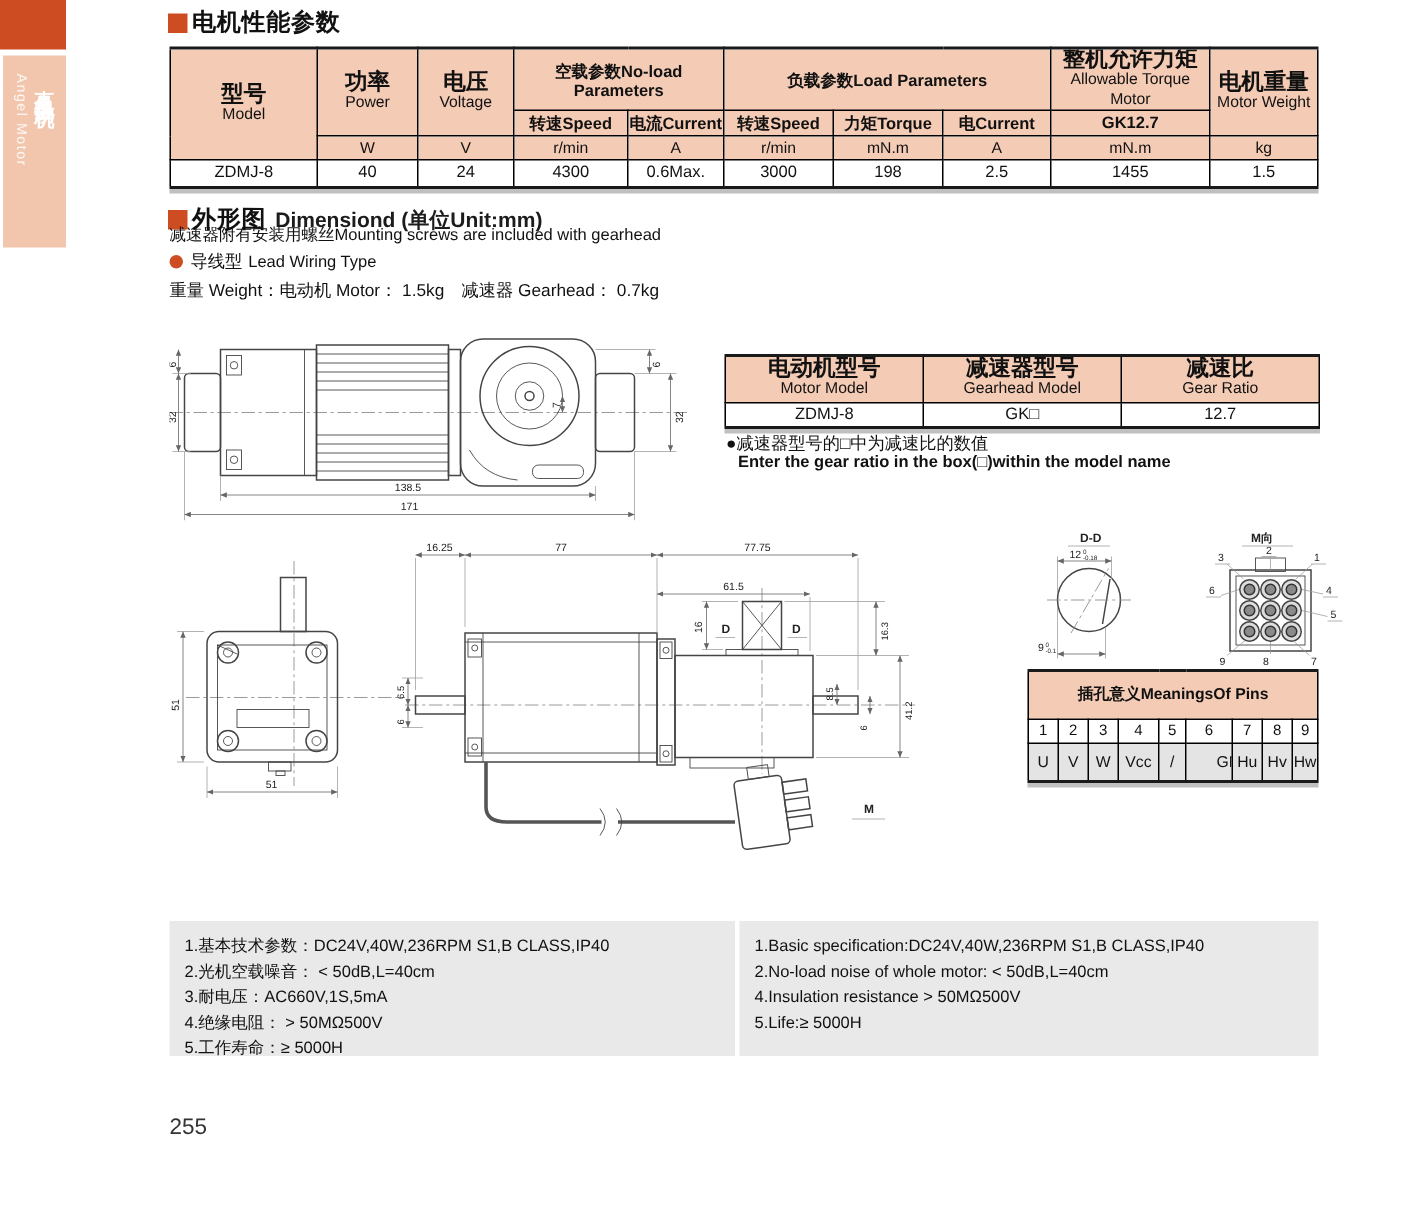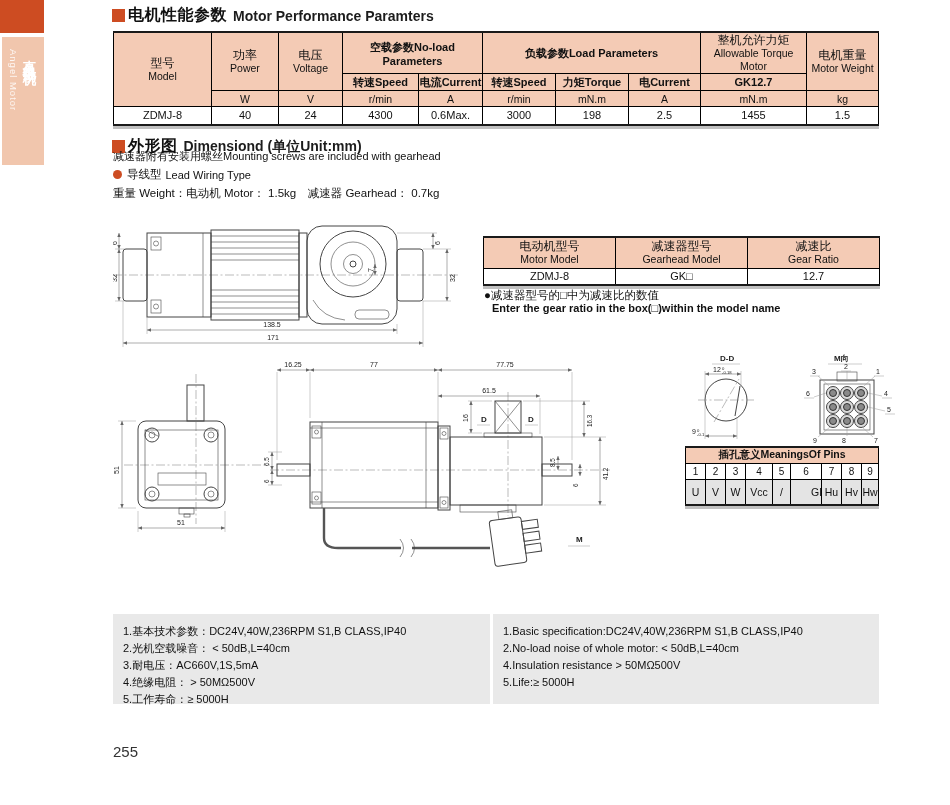--- a/index.html
+++ b/index.html
@@ -19,21 +19,21 @@
   .vtxt{writing-mode:vertical-rl;}
   .side-en{font-size:9.5px;color:rgba(255,255,255,.85);letter-spacing:1px;margin-right:1px;}
   .side-cn{font-size:13.5px;color:#fff;font-weight:700;letter-spacing:3px;}
   
   table.dtab{border-collapse:collapse;table-layout:fixed;background:#fff;
              border-top:2px solid #1a1a1a;border-bottom:2px solid #1a1a1a;
              box-shadow:0 3px 0 rgba(140,140,140,.55);}
   table.dtab td{border:1px solid #000;text-align:center;vertical-align:middle;padding:0;overflow:hidden;}
   .pk{background:#f4cbb5;}
   .gy{background:#e4e4e4;}
-  .cn1{font-size:12px;font-weight:400;line-height:14px;}
+  .cn1{font-size:15px;font-weight:700;line-height:14px;}
   .en1{font-size:10.5px;font-weight:400;line-height:13px;}
   .sub{font-size:11px;font-weight:700;}
   .unit{font-size:10.5px;font-weight:400;}
   .val{font-size:11px;font-weight:400;}
   
   .t11{font-size:11px;}
   .t115{font-size:11.5px;}
   .lead-dot{width:9px;height:9px;border-radius:50%;background:#cd4c22;display:inline-block;margin-right:5px;}
   .bold{font-weight:400;text-align:center;}
   
@@ -57,21 +57,20 @@
 
   <div id="logo-block" class="abs"></div>
   <div id="side-tab" class="abs">
     <span class="vtxt side-en">Angel Motor</span>
     <span class="vtxt side-cn">直角电动机</span>
   </div>
 
   <div class="abs h-sec" style="left:112px;top:5px;">
     <span class="sq"></span>
     <span class="h-cn">电机性能参数</span>
-    <span class="h-en">Motor Performance Paramters</span>
   </div>
 
   <table class="dtab abs" style="left:113px;top:31px;width:765px;">
     <colgroup>
       <col style="width:98px">
         <col style="width:67px">
         <col style="width:64px">
       <col style="width:76px">
         <col style="width:64px">
         <col style="width:73px">
@@ -435,21 +434,21 @@
         <col style="width:20px">
         <col style="width:20px">
         <col style="width:27px">
       <col style="width:18px">
         <col style="width:31px">
         <col style="width:20px">
         <col style="width:20px">
         <col style="width:17px">
     </colgroup>
     <tbody>
-        <tr style="height:16px">
+        <tr style="height:32px">
       <td class="pk sub" colspan="9" style="font-size:10.5px;">插孔意义MeaningsOf Pins</td>
     </tr>
     <tr style="height:16px">
       <td class="val" style="font-size:10px;">1</td>
       <td class="val" style="font-size:10px;">2</td>
       <td class="val" style="font-size:10px;">3</td>
       <td class="val" style="font-size:10px;">4</td>
       <td class="val" style="font-size:10px;">5</td>
       <td class="val" style="font-size:10px;">6</td>
       <td class="val" style="font-size:10px;">7</td>

